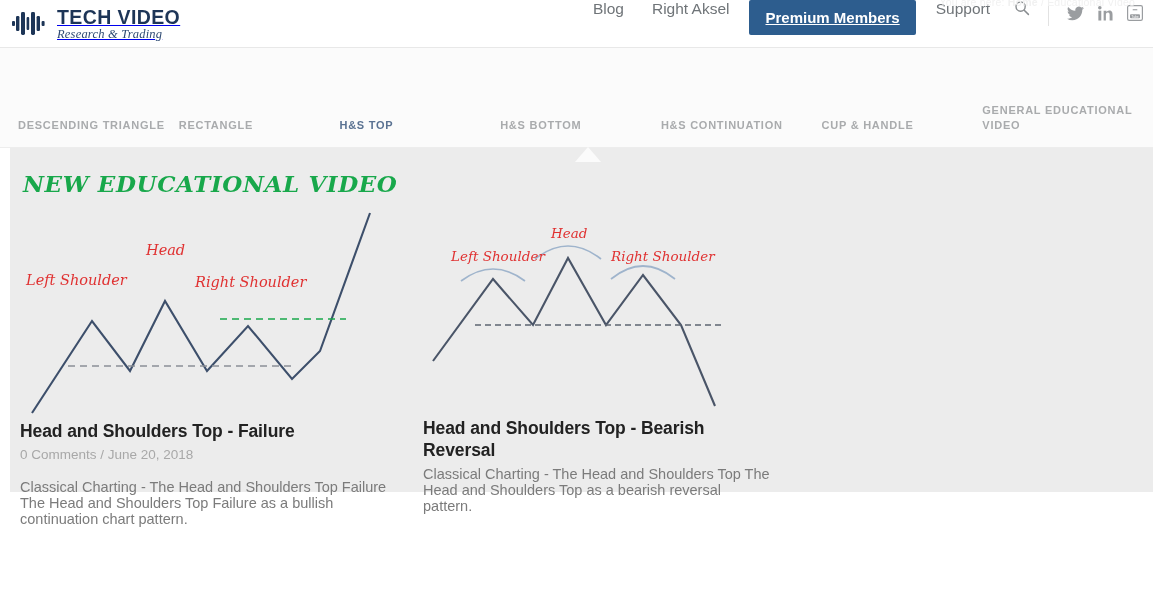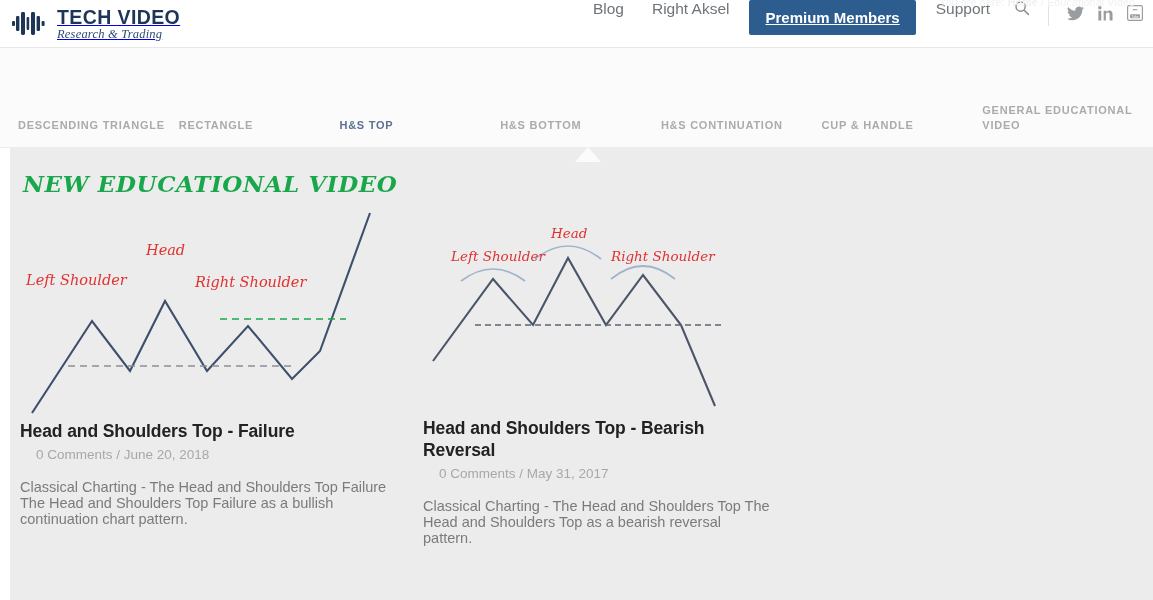--- a/index.html
+++ b/index.html
@@ -121,21 +121,21 @@
     text-transform: uppercase;
     cursor: pointer;
     padding: 0 4px;
     font-weight: bold;
   }
   .subnav-item.active { color: #5a7292; }
 
   
   .content {
     position: relative;
-    height: 452px;
+    height: 344px;
     background: #ececec;
     margin: 0 0 0 10px;
     padding: 22px 0 0 0;
   }
   .pointer {
     position: absolute;
     top: -1px;
     left: 565px;
     width: 0; height: 0;
     border-left: 13px solid transparent;
@@ -169,21 +169,20 @@
     font-weight: bold;
     color: #222222;
     letter-spacing: -.1px;
     margin: 0 0 5px 0;
     line-height: 22px;
   }
   .card-meta {
     font-size: 13.5px;
     color: #a8a8a8;
     margin-bottom: 17px;
-    margin-left: 16px;
   }
   .card-body {
     font-size: 14.5px;
     color: #7b7b7b;
     line-height: 16px;
   }
 </style>
 </head>
 <body>
 
@@ -305,20 +304,19 @@
           <path d="M38 80 Q70 56 102 80" fill="none" stroke="#9fb4cc" stroke-width="1.7"></path>
           <path d="M112 58 Q145 32 178 58" fill="none" stroke="#9fb4cc" stroke-width="1.7"></path>
           <path d="M188 78 Q220 52 252 78" fill="none" stroke="#9fb4cc" stroke-width="1.7"></path>
 
           <text x="28" y="60" fill="#e03131" font-size="13.5" font-style="italic" font-family="DejaVu Serif, Liberation Serif, serif">Left Shoulder</text>
           <text x="128" y="37" fill="#e03131" font-size="13.5" font-style="italic" font-family="DejaVu Serif, Liberation Serif, serif">Head</text>
           <text x="188" y="60" fill="#e03131" font-size="13.5" font-style="italic" font-family="DejaVu Serif, Liberation Serif, serif">Right Shoulder</text>
         </svg>
       </span>
       <h3 class="card-title">Head and Shoulders Top - Bearish Reversal</h3>
-      <div class="card-meta">0 Comments / May 31, 2017</div>
       <p class="card-body">Classical Charting - The Head and Shoulders Top The Head and Shoulders Top as a bearish reversal pattern.</p>
     </div>
 
     <div class="card card-3"></div>
 
   </div>
 </div>
 
 </body></html>

